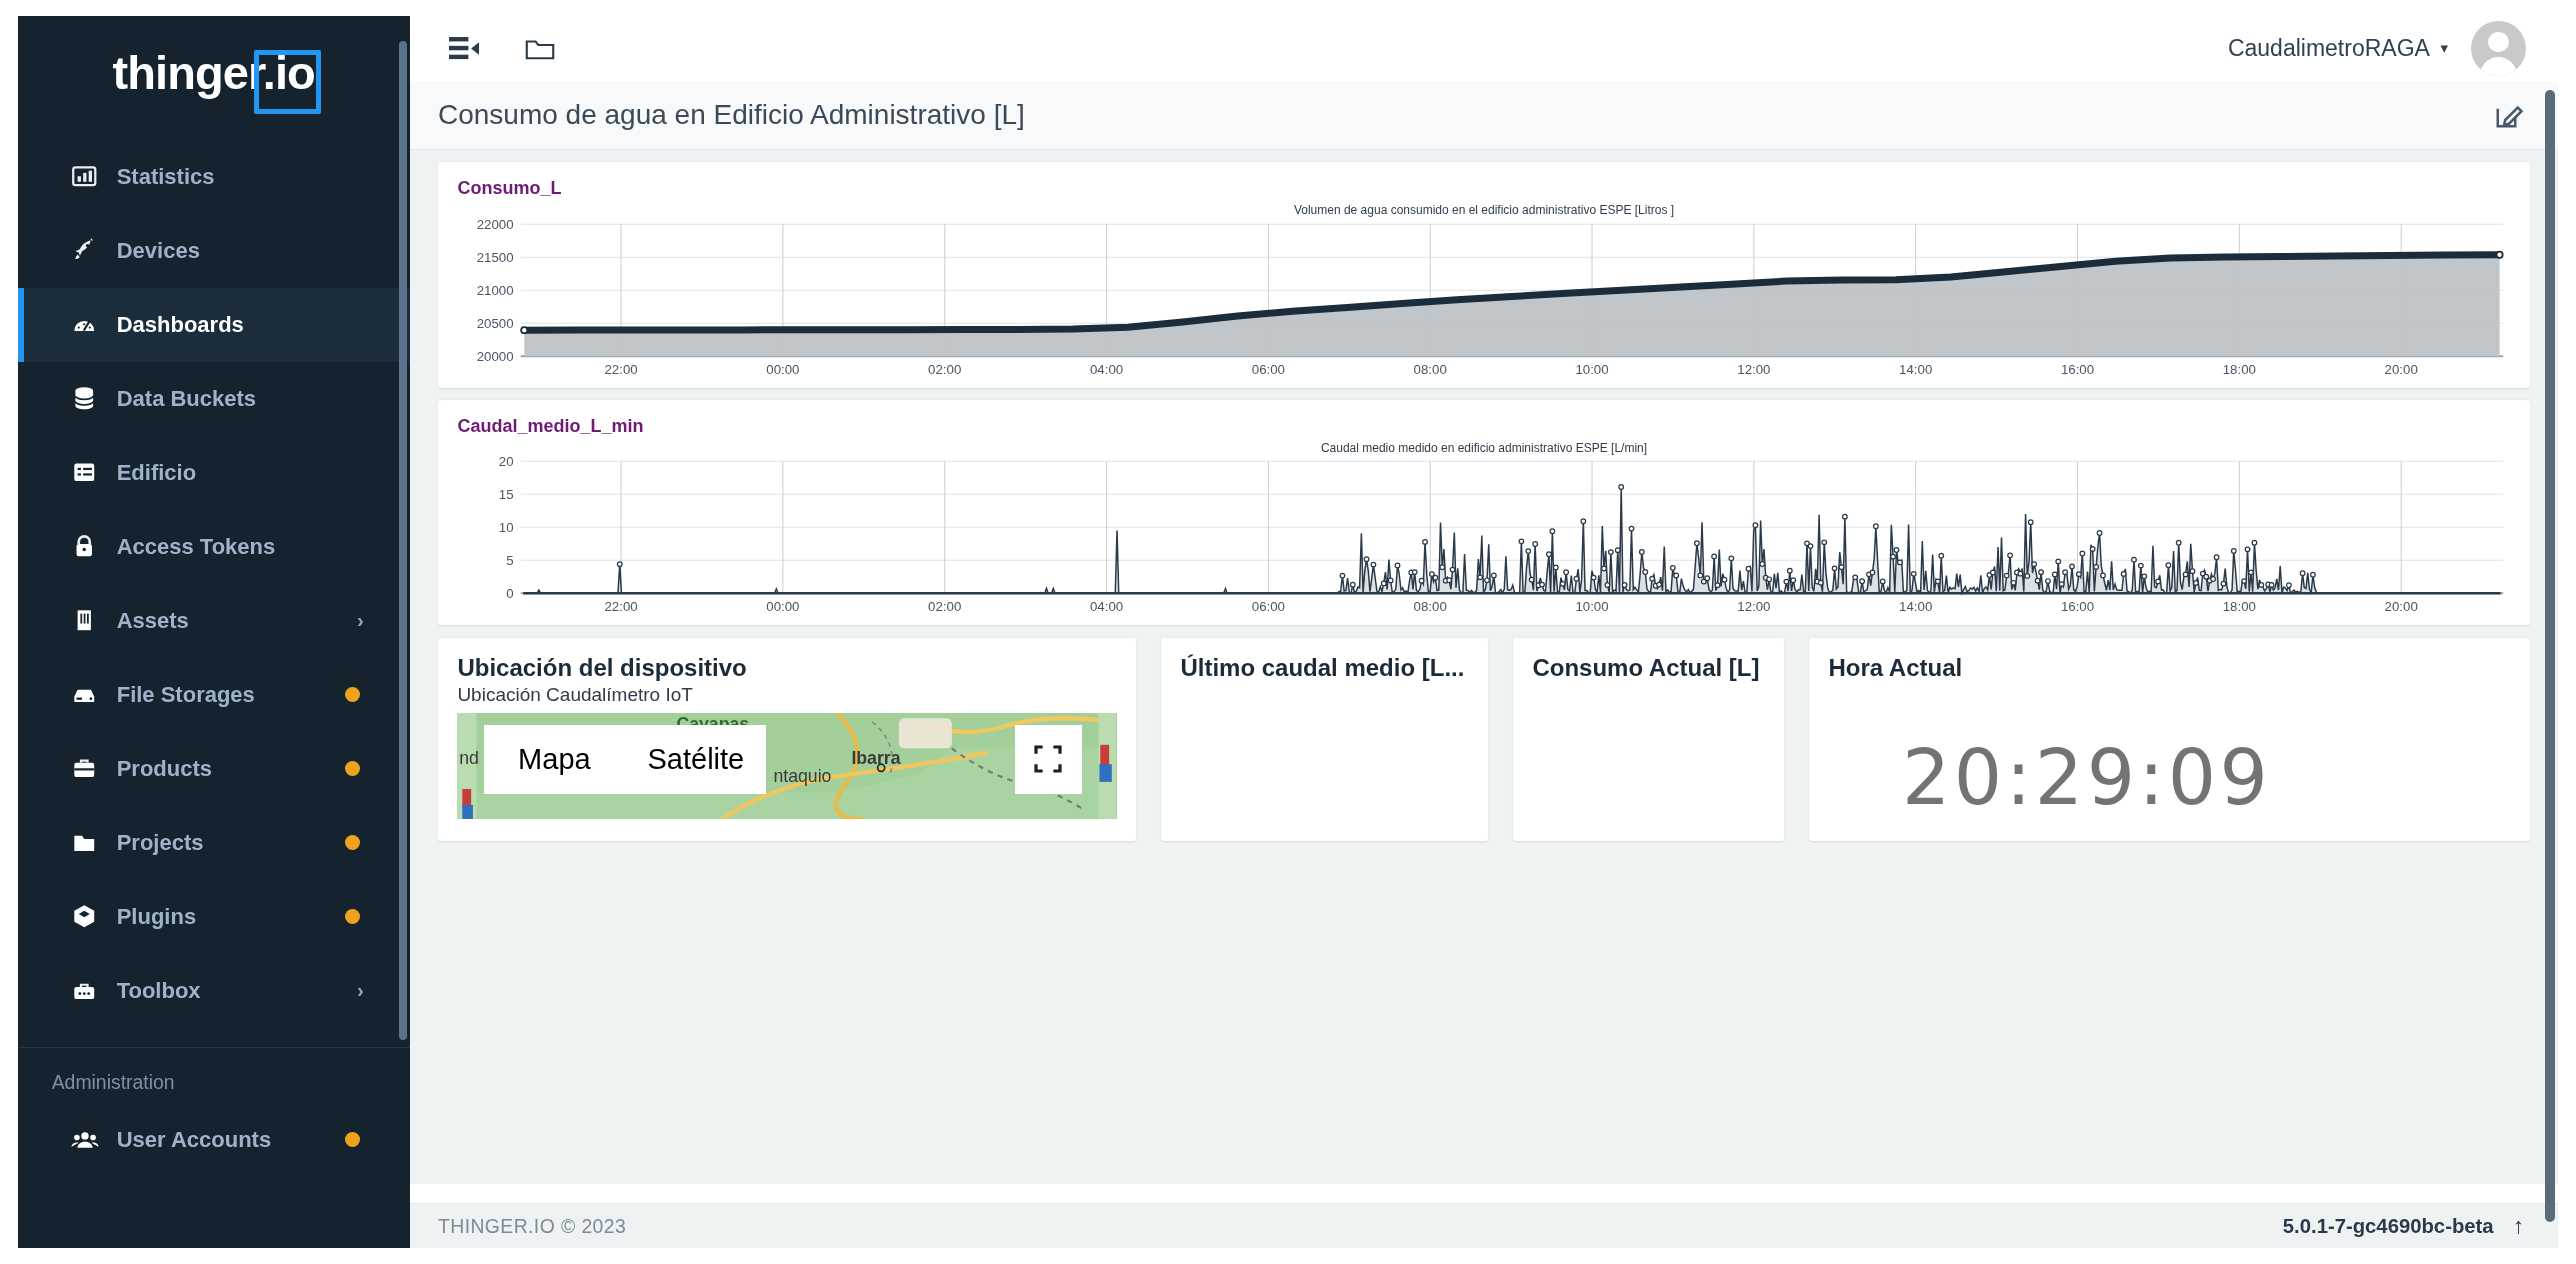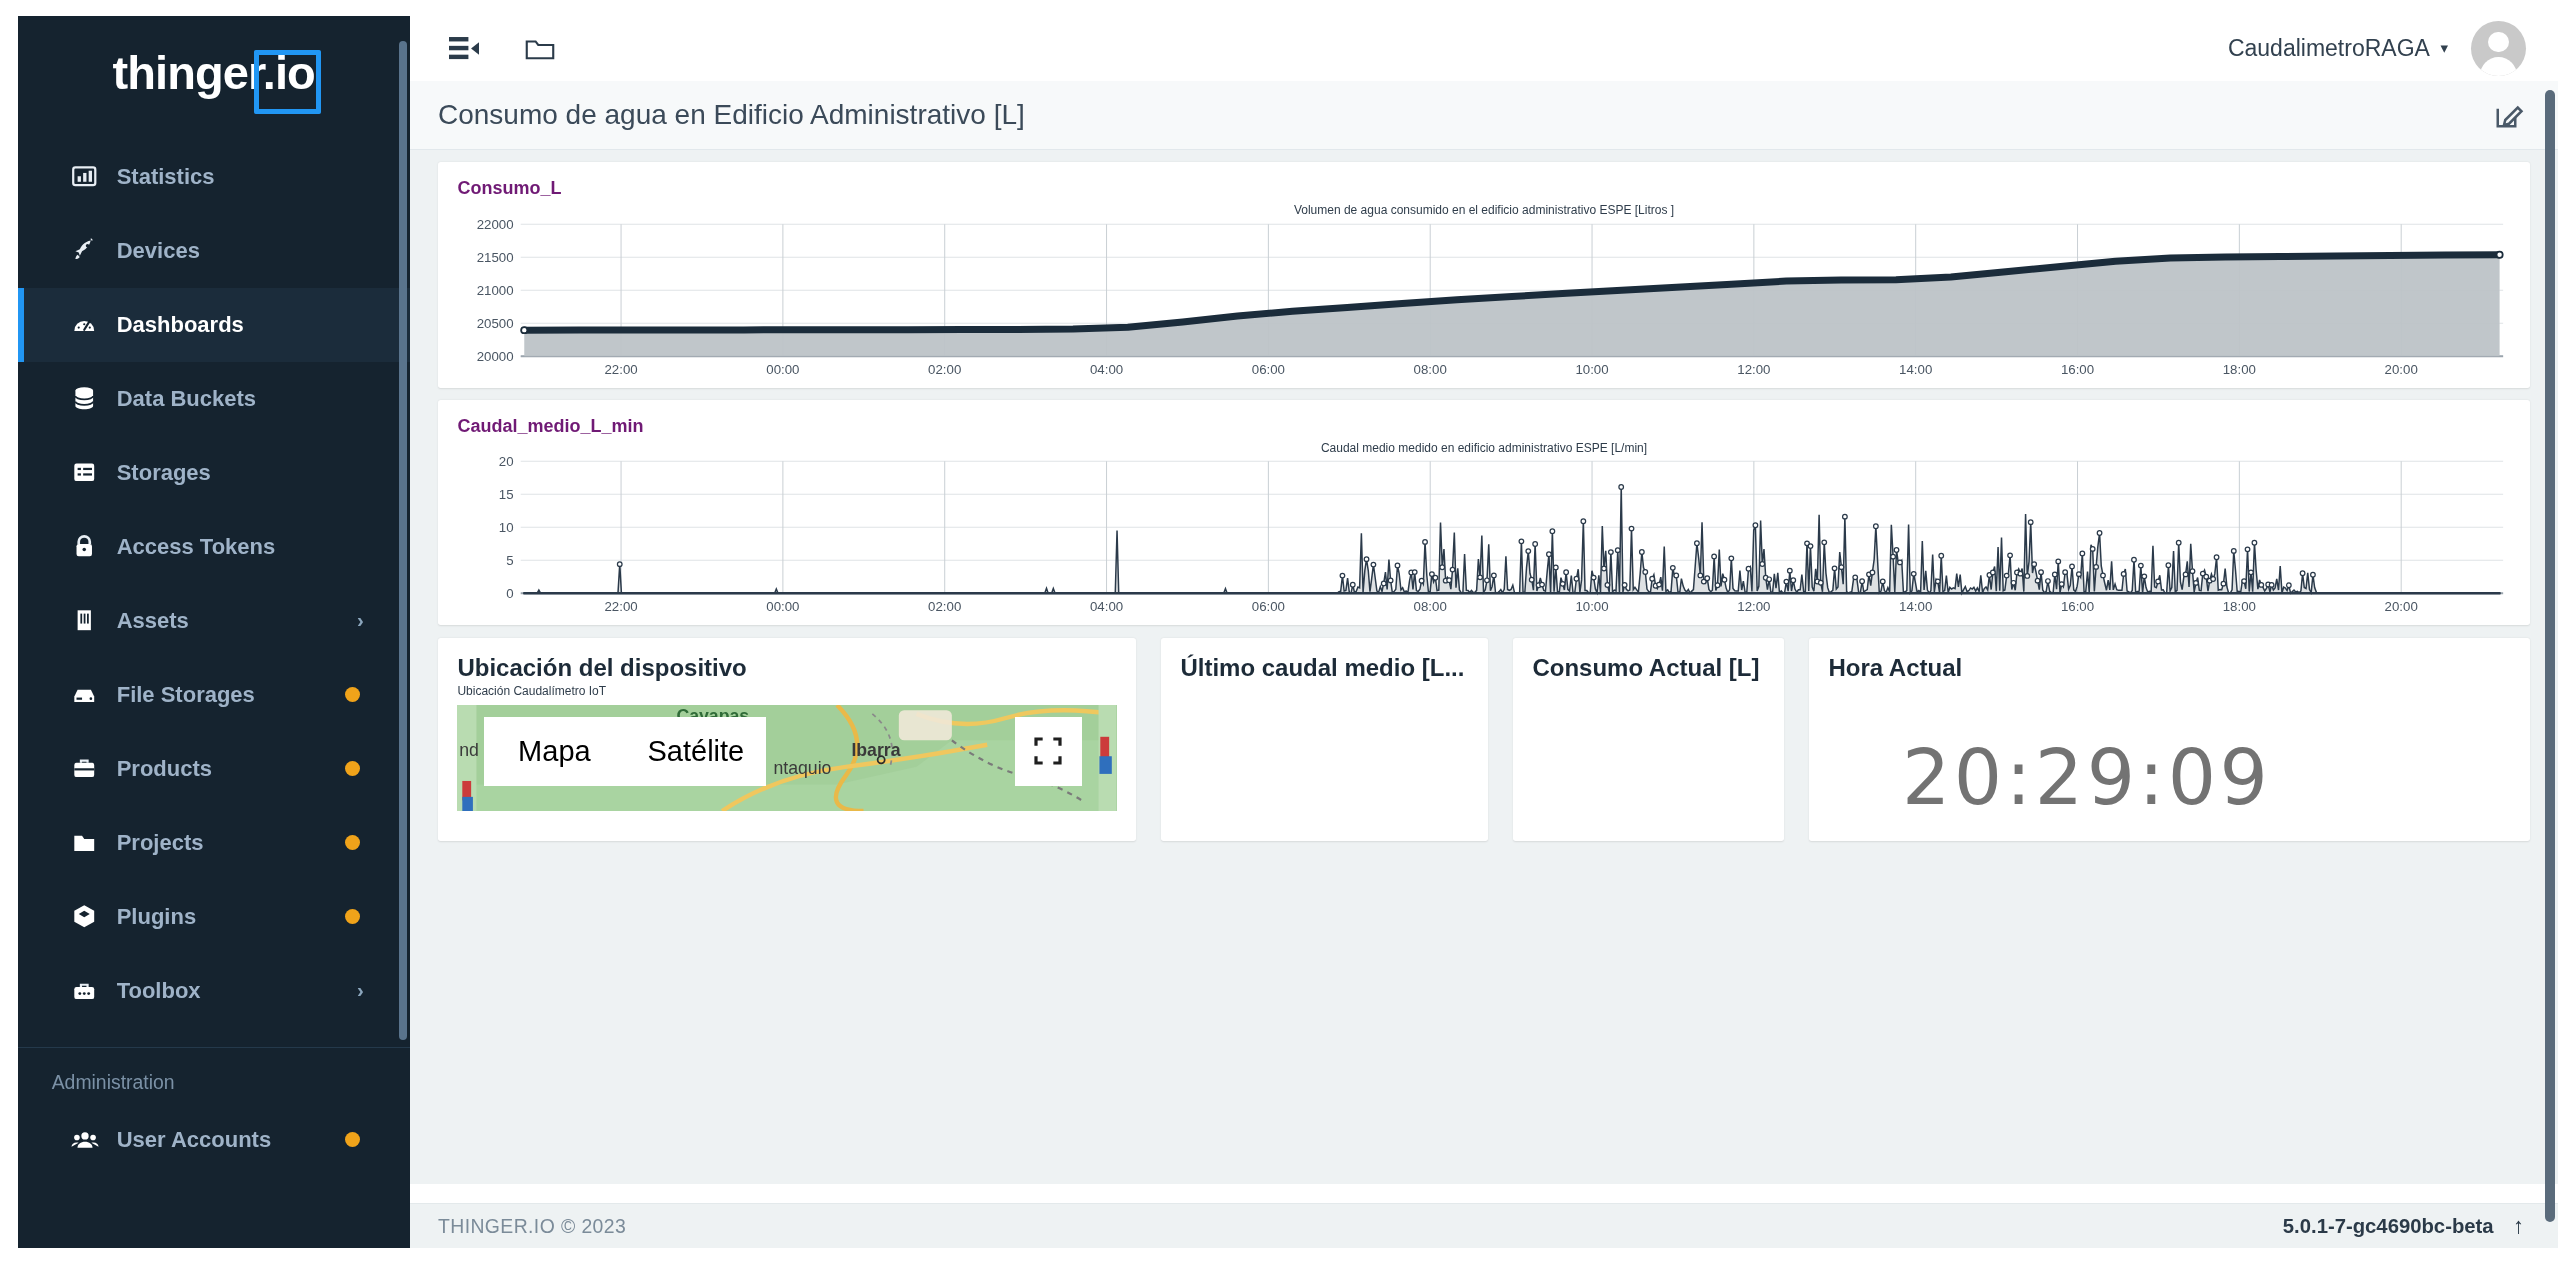--- a/index.html
+++ b/index.html
@@ -235,21 +235,21 @@
   .w-cons { width: 271px; }
   .w-time { flex: 1 1 auto; }
   .widget-title {
     font-size: 24px;
     font-weight: 700;
     color: #1d2b38;
     white-space: nowrap;
     overflow: hidden;
   }
   .widget-sub {
-    font-size: 12px;
+    font-size: 19px;
     color: #2f3d4b;
     margin-top: 1.8px;
   }
   .map-box {
     position: relative;
     margin-top: 7px;
     height: 106px;
     background: #a8d3a0;
     overflow: hidden;
   }
@@ -385,21 +385,21 @@
         <div class="nav-item">
           <span class="nav-ico">
             <svg width="26.5" height="26.5" viewBox="0 0 24 24">
               <rect x="3" y="4" width="18" height="16" rx="2" fill="#fff"></rect>
               <rect x="6" y="8" width="3" height="2" fill="#15232f"></rect>
               <rect x="11" y="8" width="8" height="2" fill="#15232f"></rect>
               <rect x="6" y="13" width="3" height="2" fill="#15232f"></rect>
               <rect x="11" y="13" width="8" height="2" fill="#15232f"></rect>
             </svg>
           </span>
-          <span class="nav-label">Storages</span>
+          <span class="nav-label">Edificio</span>
         </div>
         <div class="nav-item">
           <span class="nav-ico">
             <svg width="26.5" height="26.5" viewBox="0 0 24 24">
               <path d="M7 10V8a5 5 0 0110 0v2" fill="none" stroke="#e8eef4" stroke-width="2.4"></path>
               <rect x="5" y="10" width="14" height="11" rx="2" fill="#fff"></rect>
               <circle cx="12" cy="15" r="1.6" fill="#15232f"></circle>
             </svg>
           </span>
           <span class="nav-label">Access Tokens</span>

